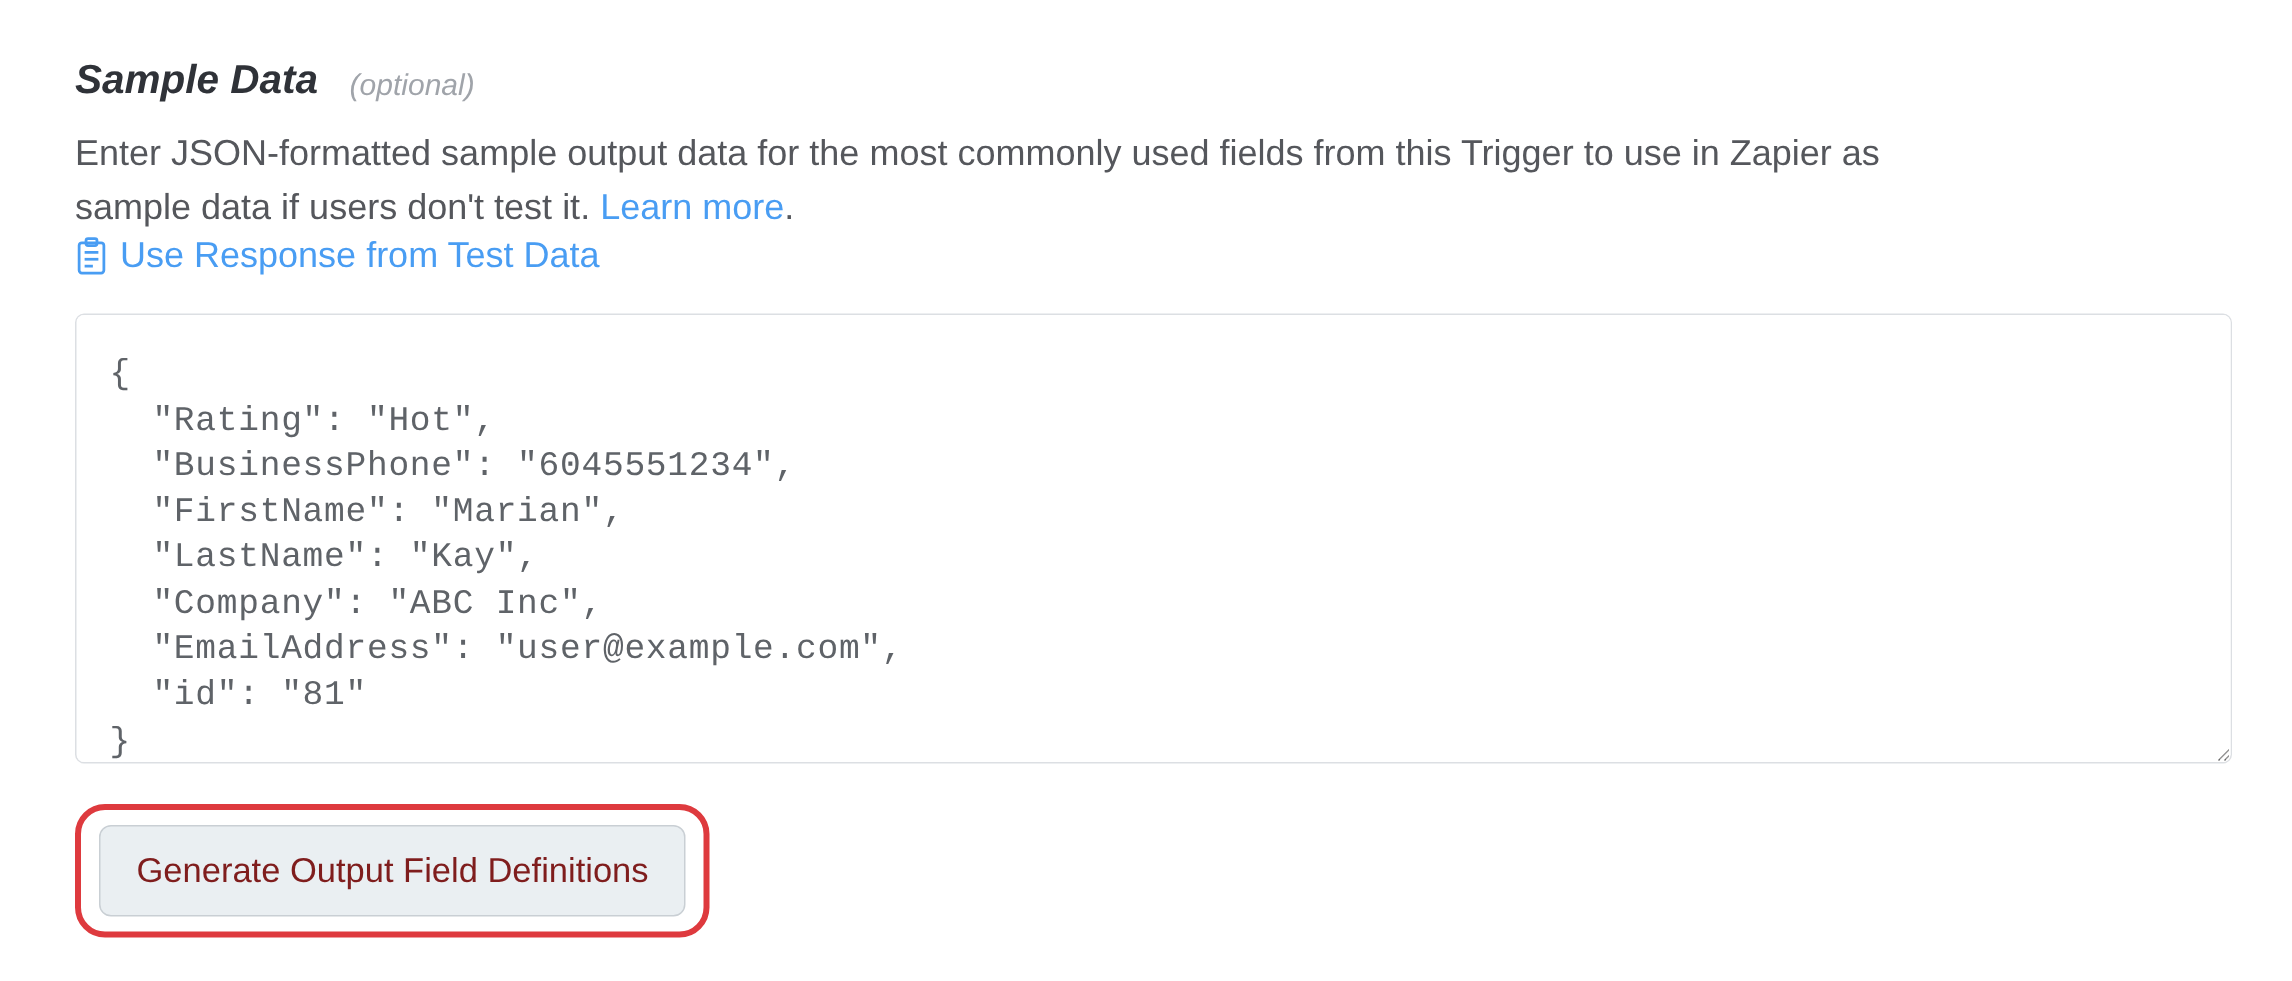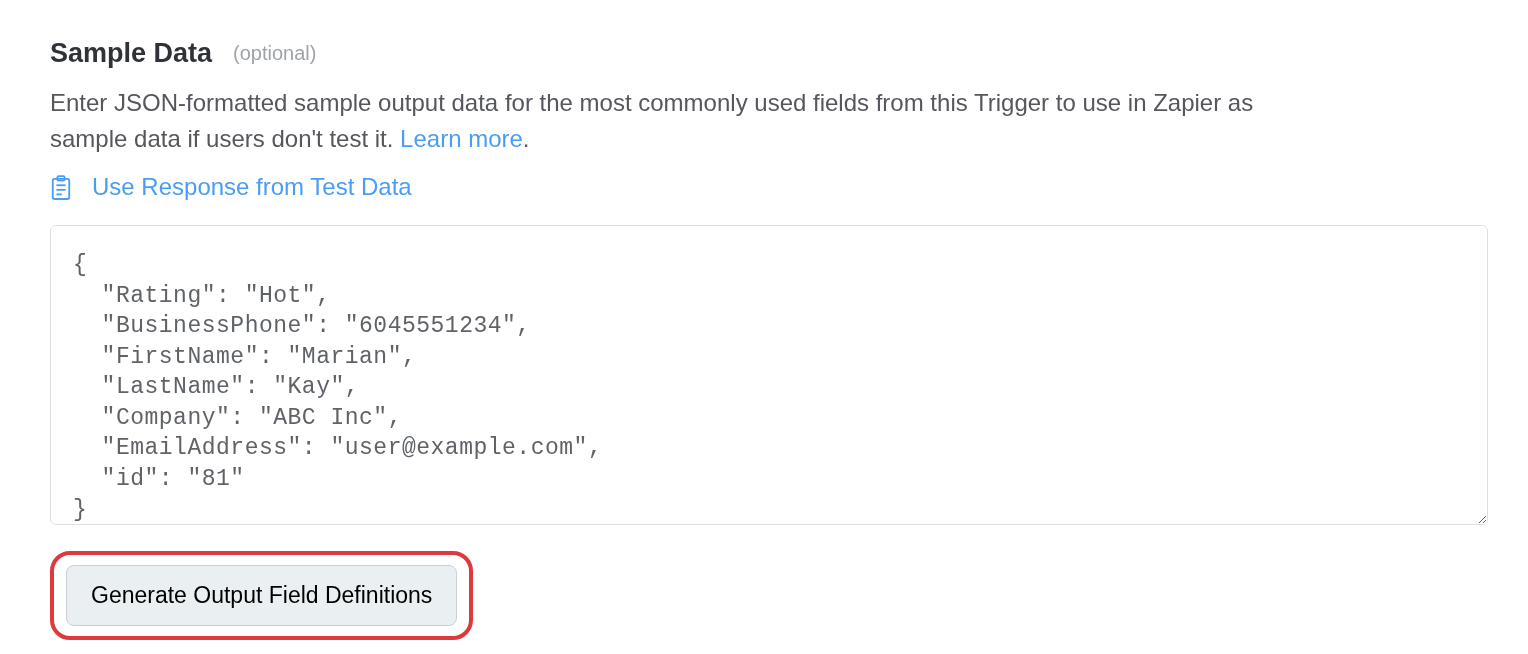--- a/index.html
+++ b/index.html
@@ -5,53 +5,54 @@
     * { box-sizing: border-box; margin: 0; padding: 0; }
     body {
       font-family: -apple-system, BlinkMacSystemFont, "Segoe UI", Helvetica, Arial, sans-serif;
       background: #fff;
       padding: 38px 50px;
       color: #3b3f45;
       width: 1528px;
     }
     .heading-row {
       display: flex;
-      align-items: center;
+      align-items: flex-end;
       gap: 10px;
       margin-bottom: 16px;
+      font-style: italic;
     }
     .heading-row h2 {
       font-size: 27px;
       font-weight: 700;
       color: #2f3238;
       letter-spacing: 0;
     }
     .optional-tag {
       font-size: 20px;
       font-weight: 400;
       color: #a0a4aa;
       margin-left: 11px;
     }
     .description {
       font-size: 24px;
       font-weight: 400;
       line-height: 1.5;
       color: #55575c;
-      margin-bottom: 16px;
+      margin-bottom: 0;
       max-width: 1240px;
     }
     .link {
       color: #499df3;
       text-decoration: none;
       cursor: pointer;
     }
     .test-data-row {
       display: inline-flex;
-      align-items: flex-end;
-      gap: 20px;
+      align-items: center;
+      gap: 8px;
       font-size: 24px;
       margin-bottom: 24px;
     }
     .clipboard-icon {
       width: 22px;
       height: 26px;
       display: inline-block;
       vertical-align: middle;
     }
     .json-textarea {
@@ -75,21 +76,21 @@
       border: 4px solid #de3a3e;
       border-radius: 20px;
       padding: 10px 12px;
     }
     .gen-button {
       background: #eaeff2;
       border: 1px solid #c9cfd4;
       border-radius: 8px;
       padding: 16px 24px;
       font-size: 23px;
-      color: #000000;
+      color: #7f1d1d;
       cursor: pointer;
       font-family: inherit;
     }
   </style>
 </head>
 <body>
 
 
 
 <div class="heading-row">

